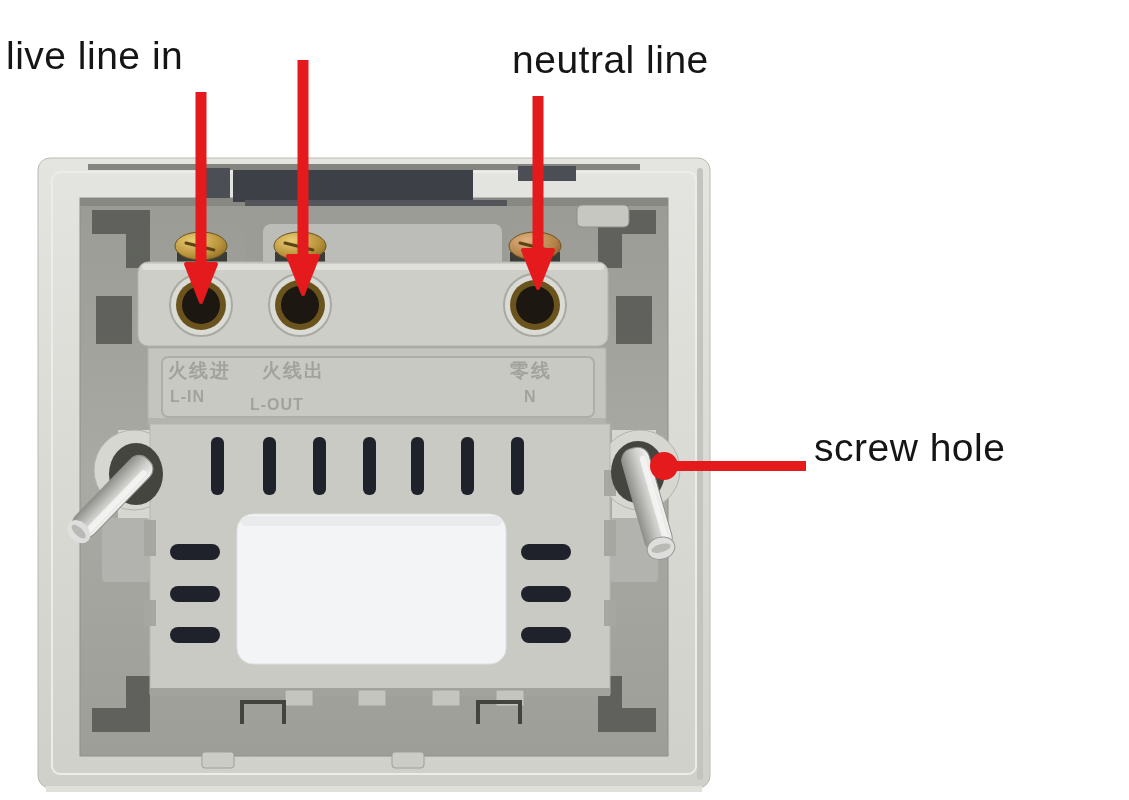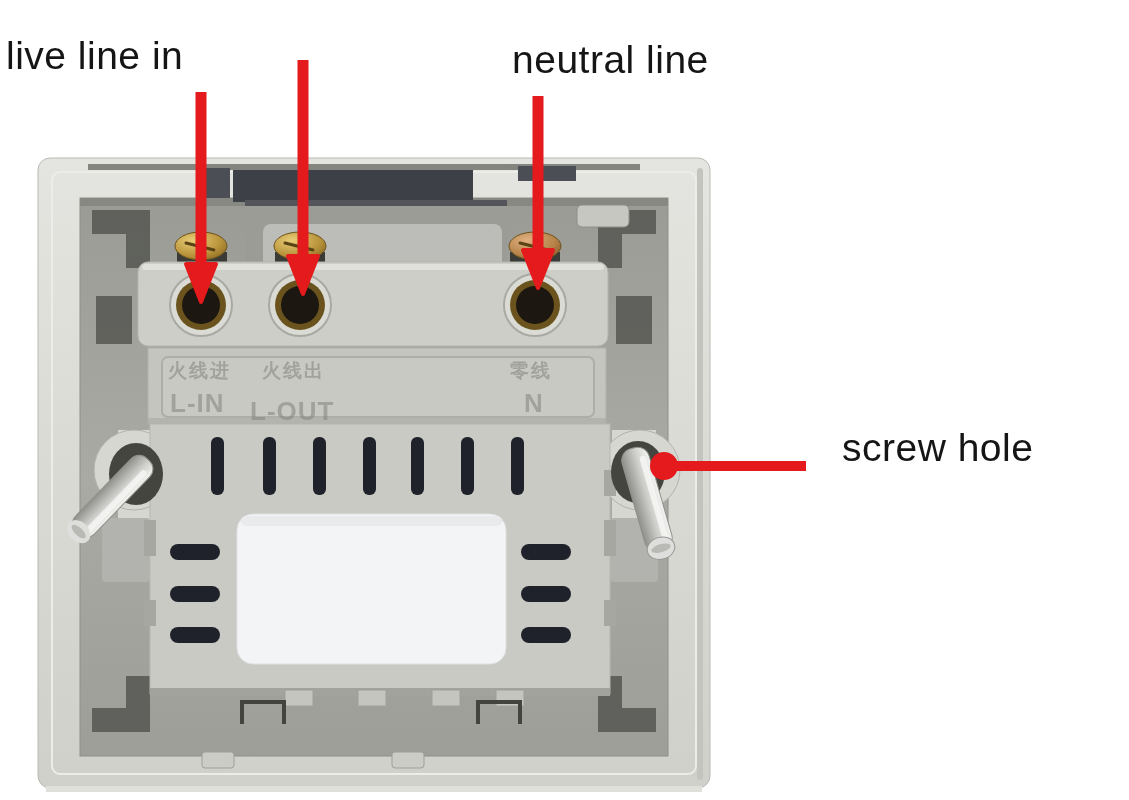--- a/index.html
+++ b/index.html
@@ -5,21 +5,21 @@
   html,body{margin:0;padding:0;background:#fff;}
   .scene{position:relative;width:1129px;height:800px;background:#ffffff;overflow:hidden;
          font-family:"Liberation Sans",sans-serif;border-radius:29px;}
   .scene svg{position:absolute;left:0;top:0;}
   .lbl{position:absolute;color:#151515;font-size:39px;font-weight:400;white-space:nowrap;
        letter-spacing:0.5px;}
   .lbl2{line-height:47px;}
   .mark{position:absolute;color:#83847e;font-weight:bold;opacity:.55;filter:blur(.6px);
         white-space:nowrap;}
   .mark.cn{font-size:19px;letter-spacing:2px;}
-  .mark.en{font-size:26px;letter-spacing:1px;}
+  .mark.en{font-size:16px;letter-spacing:1px;}
 </style>
 </head>
 <body>
 
 <div class="scene">
 
   <svg width="1129" height="800" viewBox="0 0 1129 800">
     <defs>
       <linearGradient id="gFrame" x1="0" y1="0" x2="0" y2="1">
         <stop offset="0" stop-color="#e4e5e0"></stop>
@@ -219,21 +219,21 @@
       </g>
       <g>
         <line x1="672" y1="466" x2="806" y2="466" stroke-width="10"></line>
         <circle cx="664" cy="466" r="14" stroke="none"></circle>
       </g>
     </g>
   </svg>
 
   <div class="lbl" style="left:6px;top:34px;">live line in</div>
   <div class="lbl" style="left:512px;top:38px;">neutral line</div>
-  <div class="lbl lbl2" style="left:814px;top:424px;margin-left:28px;">
+  <div class="lbl lbl2" style="left:814px;top:424px;">
     <div>screw hole</div>
   </div>
 
   <div class="mark cn" style="left:168px;top:358px;">火线进</div>
   <div class="mark cn" style="left:262px;top:358px;">火线出</div>
   <div class="mark cn" style="left:490px;top:358px;margin-left:20px;">零线</div>
   <div class="mark en" style="left:170px;top:388px;">L-IN</div>
   <div class="mark en" style="left:250px;top:396px;">L-OUT</div>
   <div class="mark en" style="left:524px;top:388px;">N</div>
 </div>

